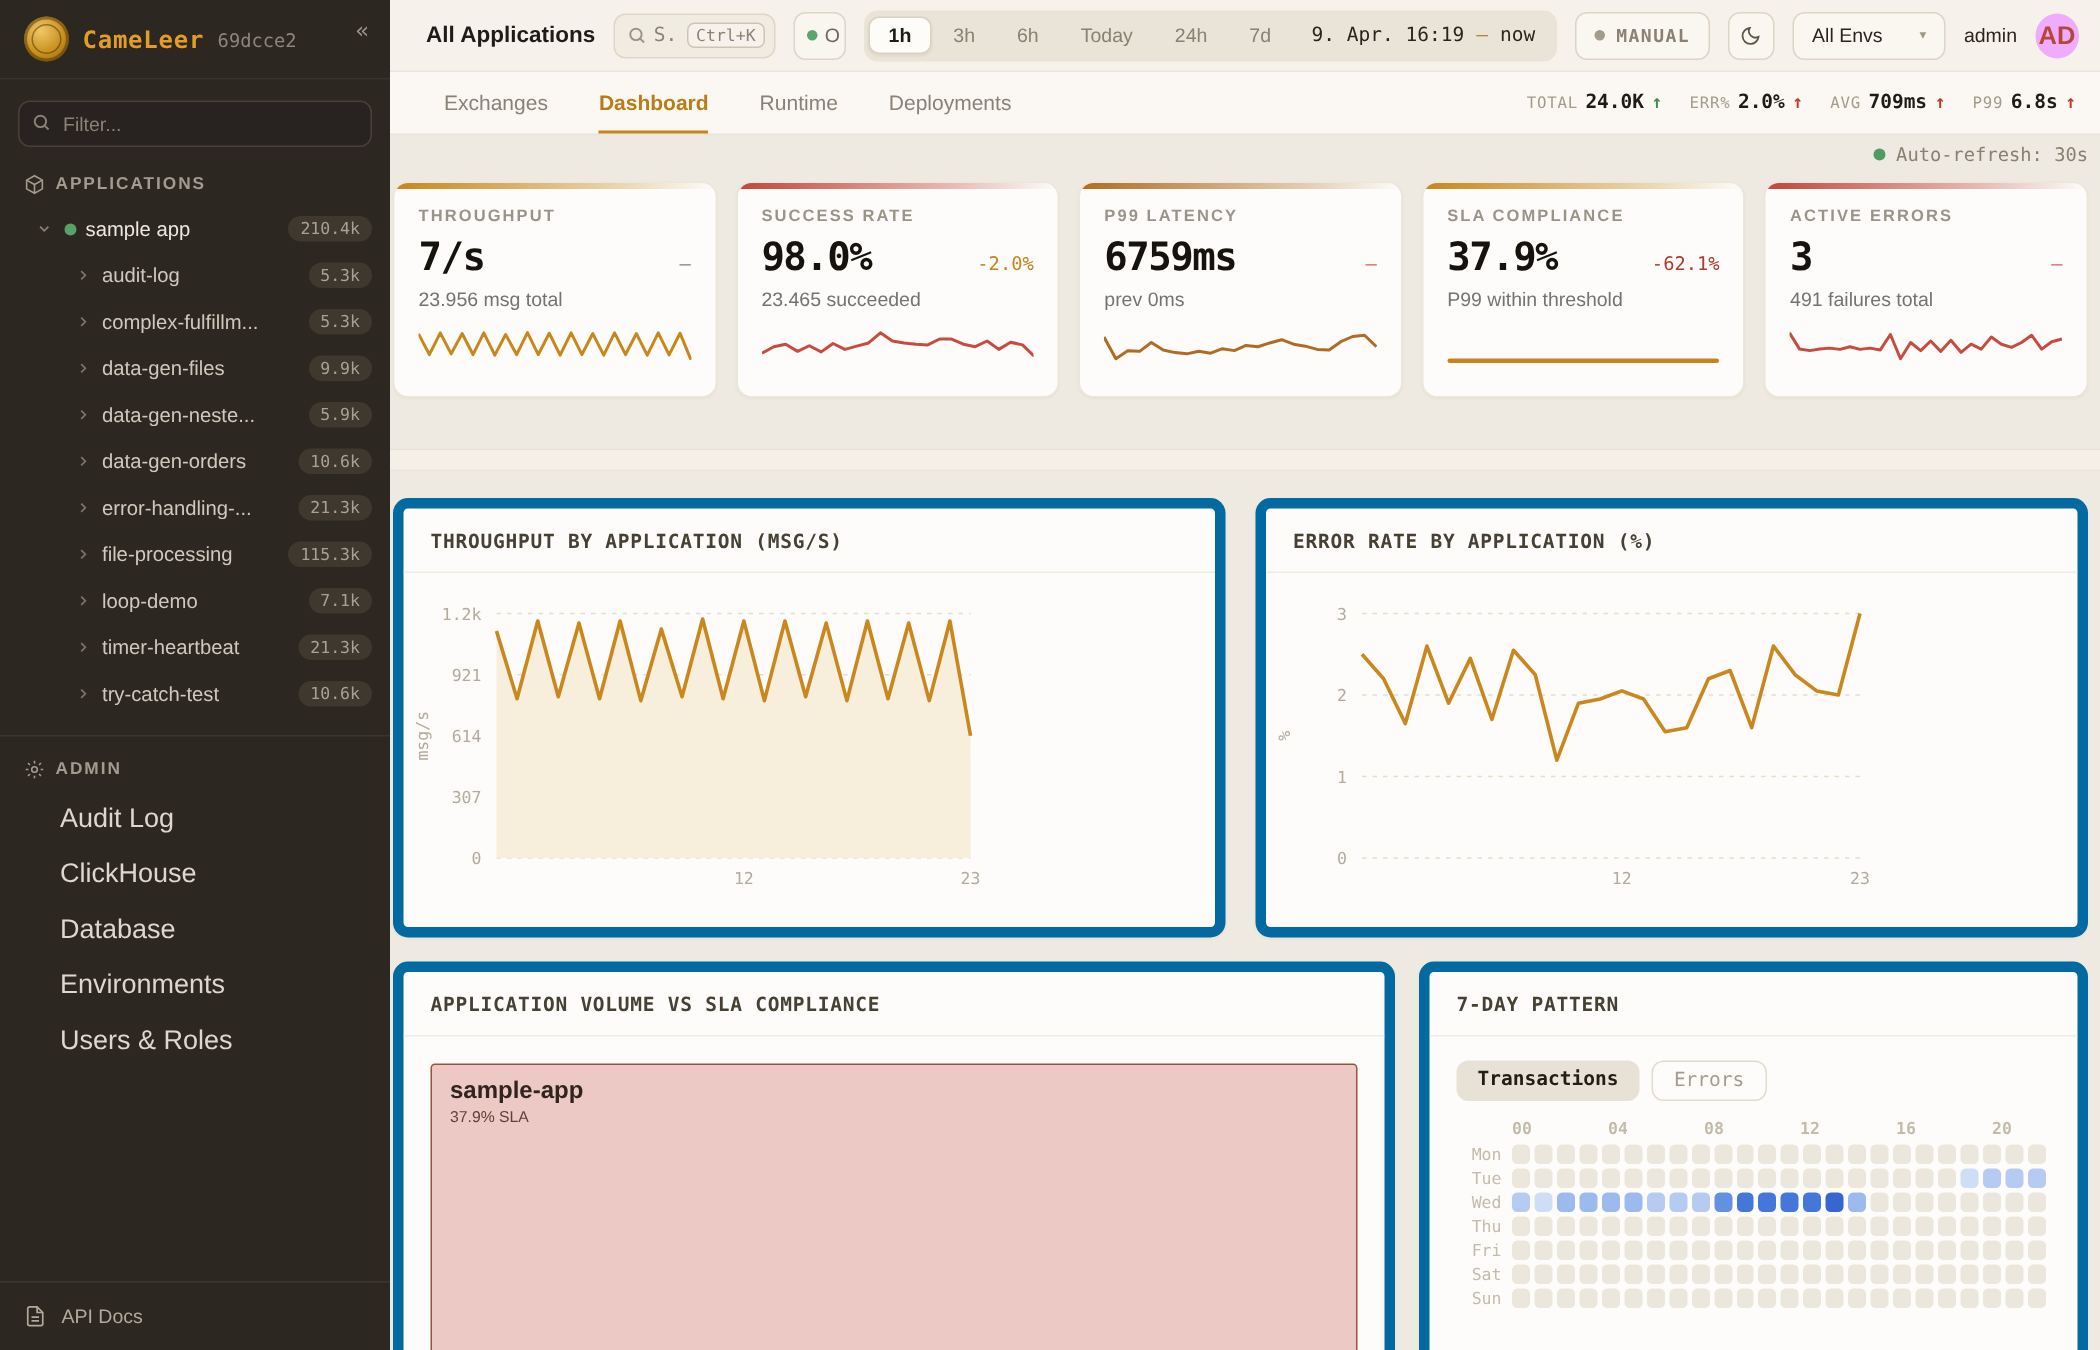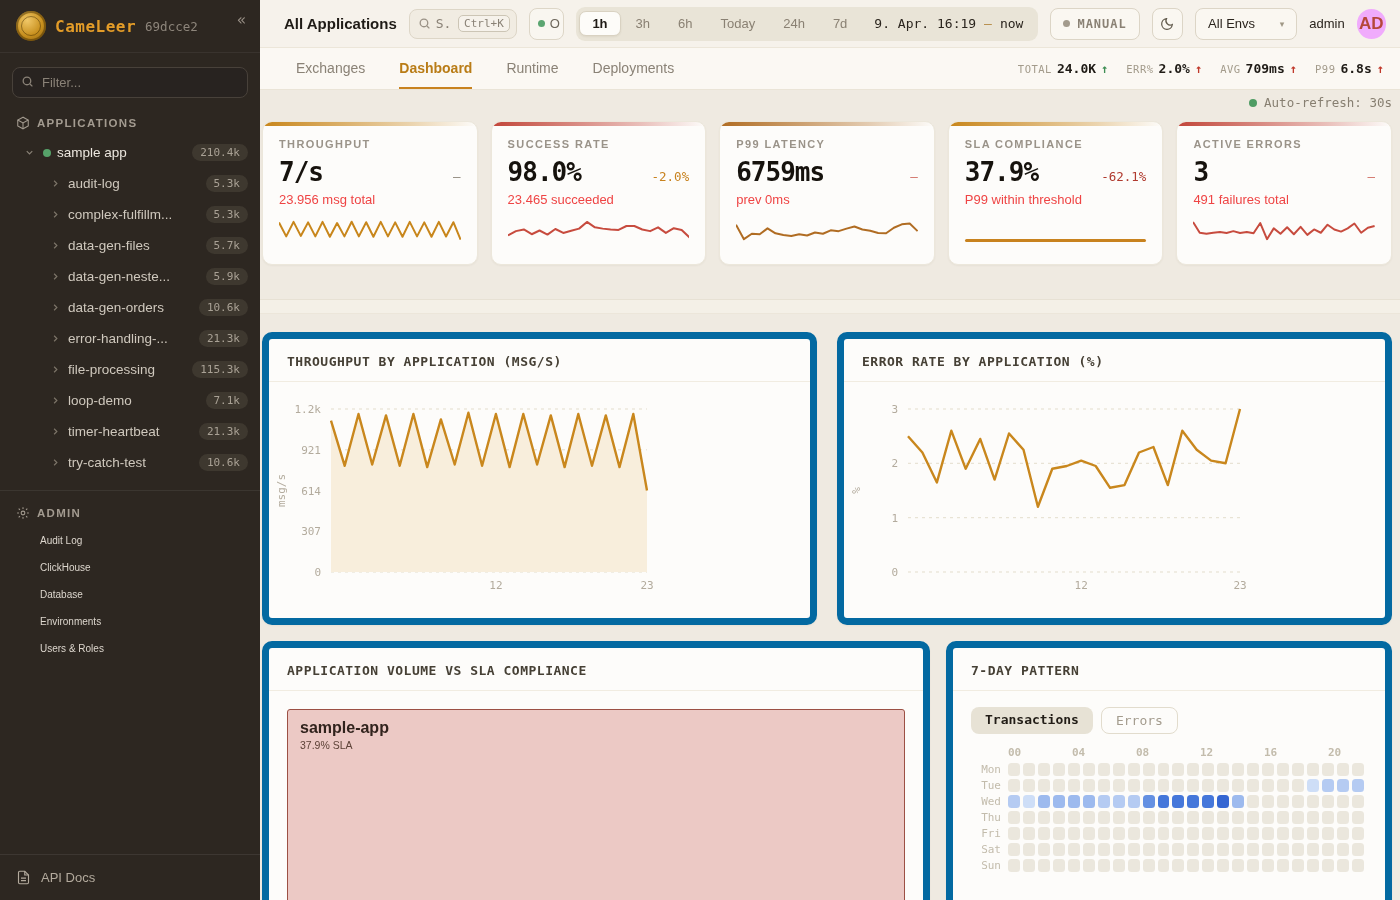--- a/index.html
+++ b/index.html
@@ -21,21 +21,21 @@
   .filter-input::placeholder{color:#8a8277;}
   .section-header{display:flex;align-items:center;gap:7px;padding:12px 16px 7px;color:#a39b90;font-size:11.5px;font-weight:bold;letter-spacing:1.3px;}
   .section-header.admin{border-top:1px solid rgba(255,255,255,.07);margin-top:12px;padding-top:15px;}
   .tree-row{display:flex;align-items:center;height:31px;padding:0 12px 0 22px;cursor:pointer;}
   .tree-row .chev{width:14px;display:flex;justify-content:center;color:#8a8277;}
   .tree-row.parent .tname{color:#ece7df;font-size:13.5px;}
   .tree-row .tname{color:#cfc8bd;font-size:13.5px;margin-left:6px;white-space:nowrap;overflow:hidden;}
   .tree-row.child{padding-left:48px;}
   .gdot{width:8px;height:8px;border-radius:50%;background:#56a269;margin-left:7px;}
   .badge{margin-left:auto;background:#3e382f;color:#a9a195;border-radius:10px;padding:2px 8px;font-family:"DejaVu Sans Mono",monospace;font-size:11px;}
-  .admin-item{padding:8px 16px 8px 40px;color:#ddd7ce;font-size:10px;cursor:pointer;}
+  .admin-item{padding:8px 16px 8px 40px;color:#ddd7ce;font-size:18px;cursor:pointer;}
   .sidebar-footer{margin-top:auto;border-top:1px solid rgba(255,255,255,.08);padding:15px 16px;display:flex;align-items:center;gap:10px;color:#b3aa9d;font-size:13px;cursor:pointer;}
 
   
   .main{flex:1;display:flex;flex-direction:column;min-width:0;}
   .topbar{height:48px;background:#f6f2eb;display:flex;align-items:center;gap:12px;padding:0 14px 0 24px;border-bottom:1px solid #ece6d9;box-sizing:border-box;}
   .page-title{font-size:15px;font-weight:bold;color:#1f1b16;white-space:nowrap;}
   .searchbox{display:flex;align-items:center;gap:5px;background:#f1ece2;border:1px solid #ddd6c7;border-radius:8px;height:30px;padding:0 6px 0 8px;width:108px;box-sizing:border-box;cursor:text;}
   .searchbox .stext{color:#8a8276;font-size:13px;flex:1;white-space:nowrap;overflow:hidden;}
   .kbd{border:1px solid #ccc5b5;border-radius:5px;padding:1px 5px;font-family:"DejaVu Sans Mono",monospace;font-size:11px;color:#8a8276;background:#f6f2eb;}
   .status-pill{display:flex;align-items:center;gap:5px;border:1px solid #ddd6c7;border-radius:8px;height:30px;padding:0 8px;background:#f9f6f0;width:18px;overflow:hidden;color:#6d665b;font-size:13px;}
@@ -68,21 +68,21 @@
   .refresh-row{height:21px;display:flex;justify-content:flex-end;align-items:center;gap:7px;font-family:"DejaVu Sans Mono",monospace;font-size:12.5px;color:#877f71;padding:2px 0 0;}
   .refresh-row .dot{width:8px;height:8px;border-radius:50%;background:#4f9c63;}
 
   .kpi-grid{display:grid;grid-template-columns:repeat(5,1fr);gap:13px;margin-top:8px;}
   .kpi-card{position:relative;background:#fdfcfa;border:1px solid #ece7db;border-radius:10px;box-shadow:0 1px 2px rgba(70,55,25,.05);padding:16px 16px 10px;height:144px;box-sizing:border-box;overflow:hidden;}
   .kpi-accent{position:absolute;top:0;left:0;right:0;height:4px;}
   .kpi-label{font-size:11px;font-weight:bold;letter-spacing:1.4px;color:#9a9389;}
   .kpi-valrow{display:flex;align-items:baseline;justify-content:space-between;margin-top:7px;}
   .kpi-value{font-family:"DejaVu Sans Mono",monospace;font-weight:bold;font-size:26px;color:#16120d;letter-spacing:-1px;}
   .kpi-delta{font-family:"DejaVu Sans Mono",monospace;font-size:12.5px;}
-  .kpi-sub{font-size:13px;color:#ef4444;margin-top:5px;}
+  .kpi-sub{font-size:13px;color:#737373;margin-top:5px;}
   .spark{width:100%;height:28px;margin-top:8px;}
   .kpi-progress{height:3px;border-radius:2px;background:#c8821e;margin-top:32px;}
 
   .divider-band{height:13px;background:#f4f0e7;border-top:1px solid #e7e1d4;border-bottom:1px solid #ece6da;margin:34px -8px 0 -2px;}
 
   .charts-grid{display:grid;grid-template-columns:1fr 1fr;gap:20px;margin-top:18px;}
   .panel{background:#fdfcfa;border:7px solid #0369a1;border-radius:10px;box-shadow:0 1px 2px rgba(70,55,25,.05);overflow:hidden;}
   .panel-header{padding:15px 18px 12px;font-family:"DejaVu Sans Mono",monospace;font-weight:bold;font-size:13px;letter-spacing:.5px;color:#464035;border-bottom:1px solid #f1ece1;}
   .chart-body{height:236px;position:relative;}
 
@@ -158,21 +158,21 @@
         <span class="tname">complex-fulfillm...</span>
      <span class="badge">5.3k</span>
       </div>
       <div class="tree-row child">
         <span class="chev">
           <svg width="11" height="11" viewBox="0 0 24 24" fill="none" stroke="#7d7569" stroke-width="2.5">
             <path d="M9 6l6 6-6 6"></path>
           </svg>
         </span>
         <span class="tname">data-gen-files</span>
-     <span class="badge">5.7k</span>
+     <span class="badge">9.9k</span>
       </div>
       <div class="tree-row child">
         <span class="chev">
           <svg width="11" height="11" viewBox="0 0 24 24" fill="none" stroke="#7d7569" stroke-width="2.5">
             <path d="M9 6l6 6-6 6"></path>
           </svg>
         </span>
         <span class="tname">data-gen-neste...</span>
      <span class="badge">5.9k</span>
       </div>

